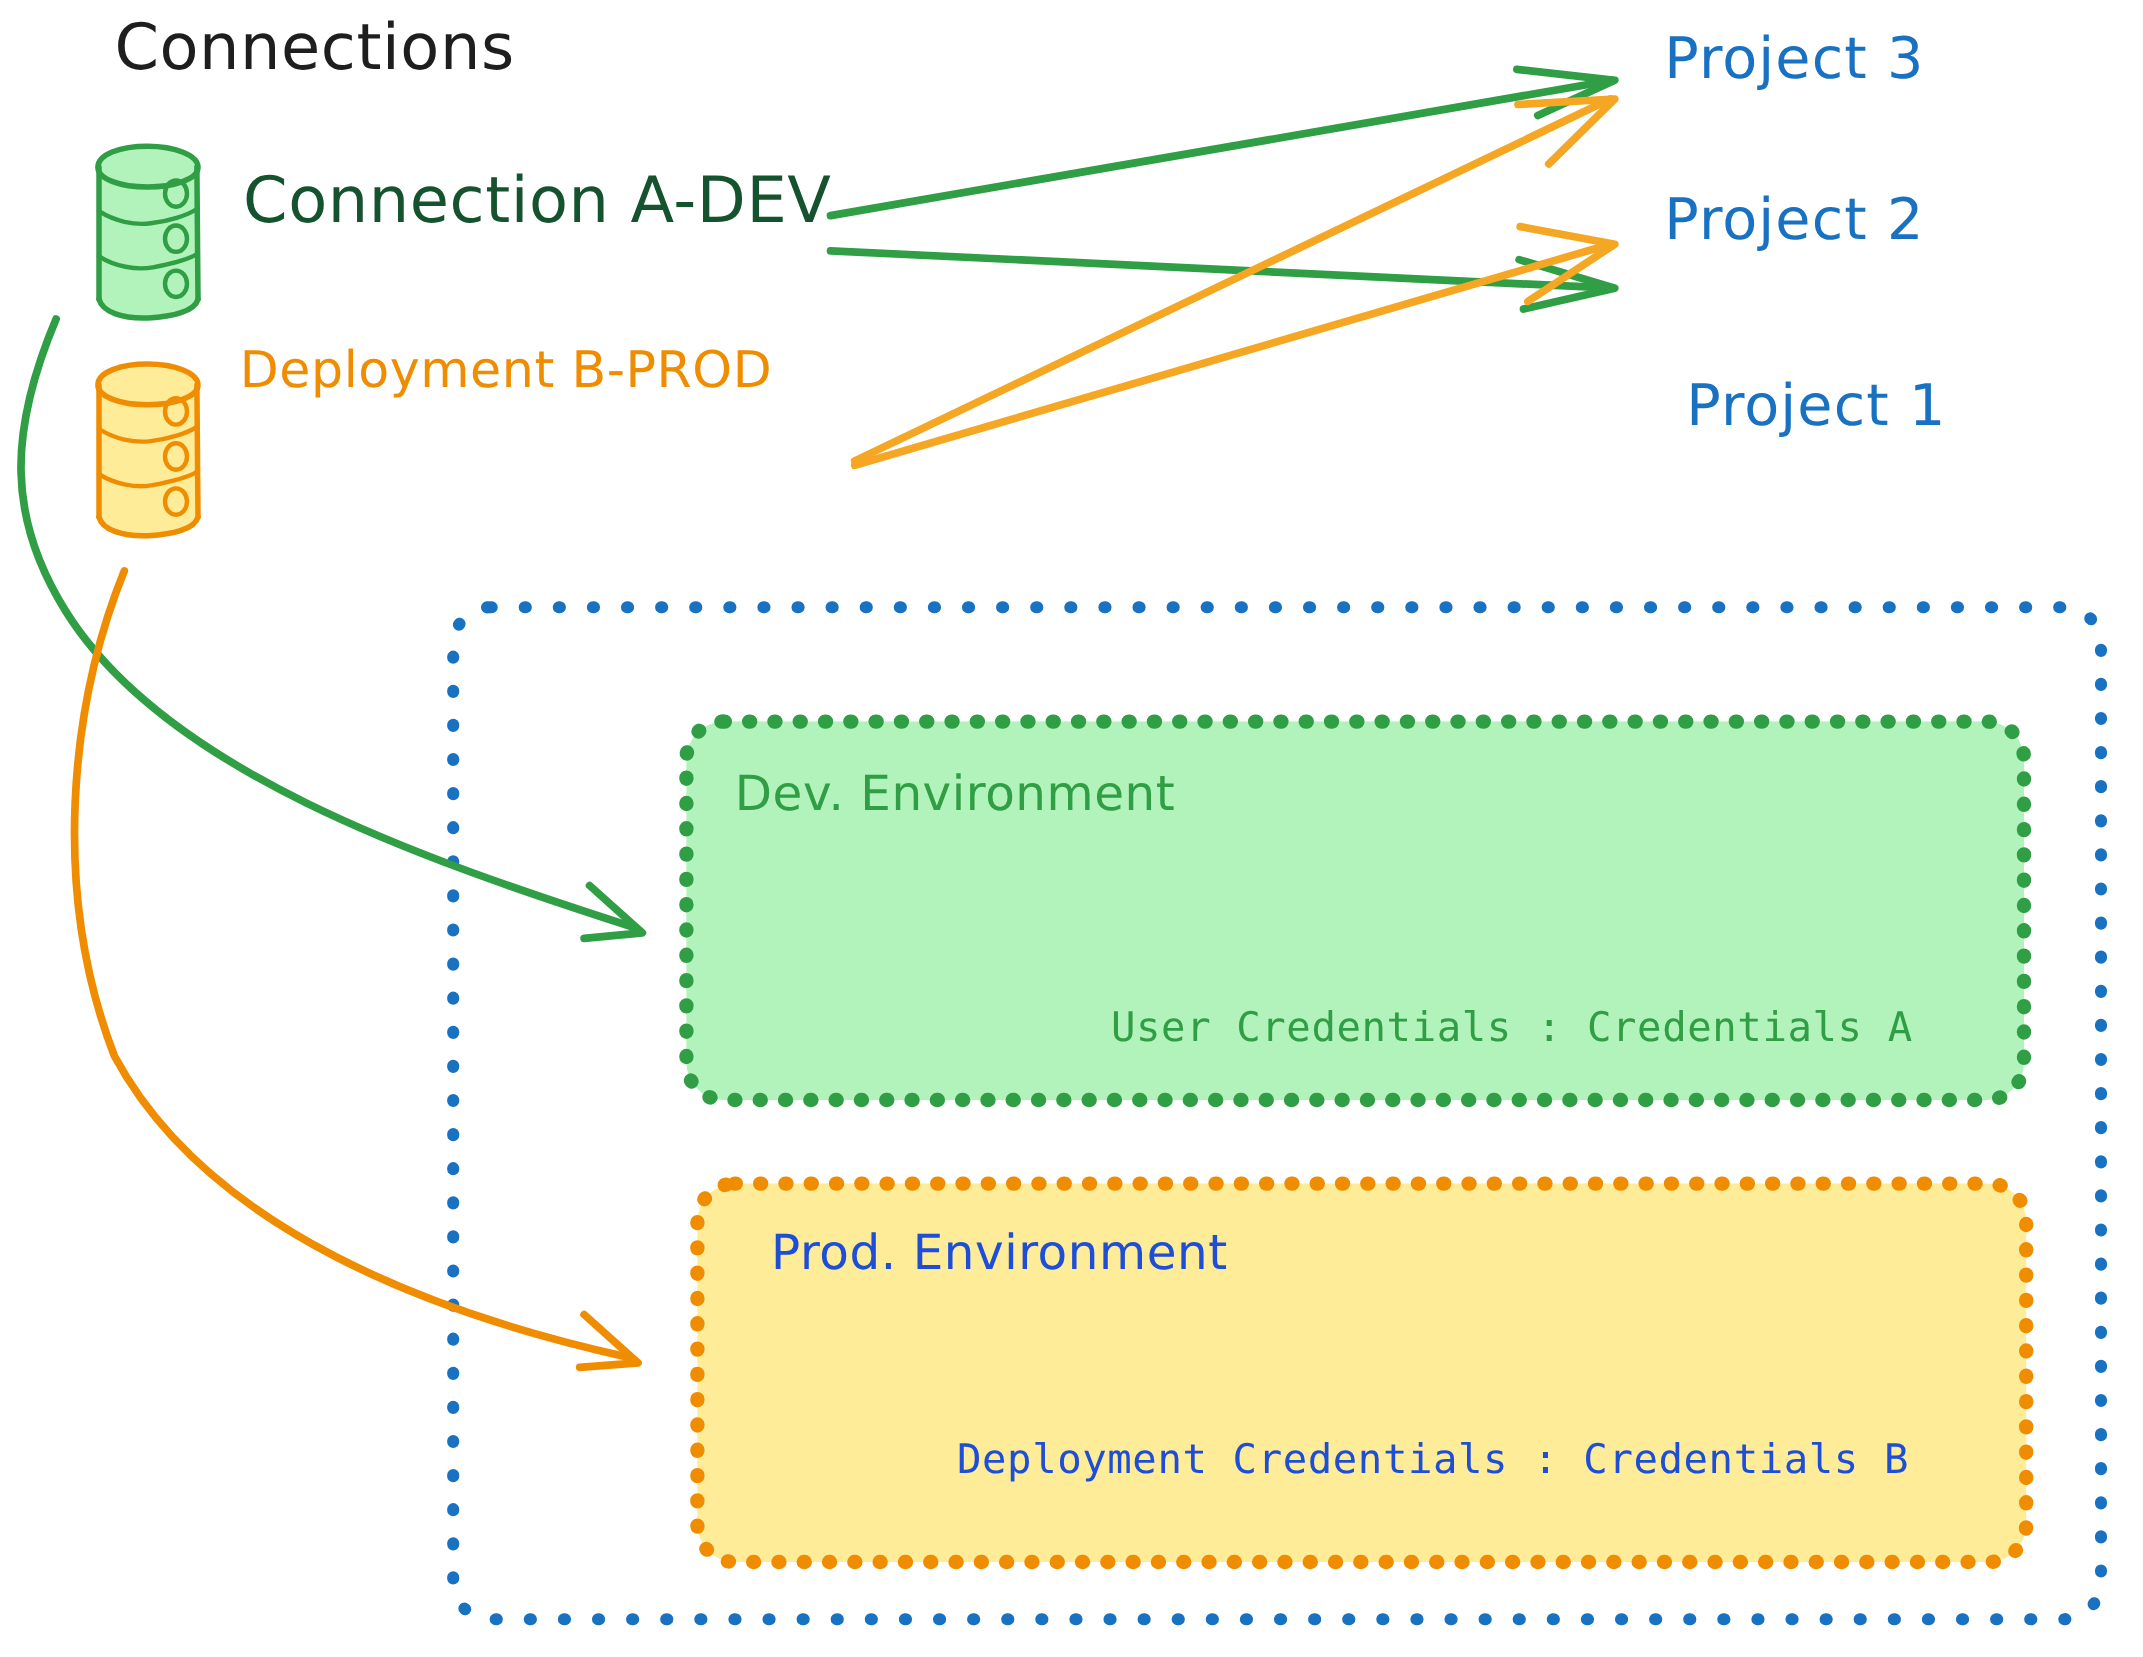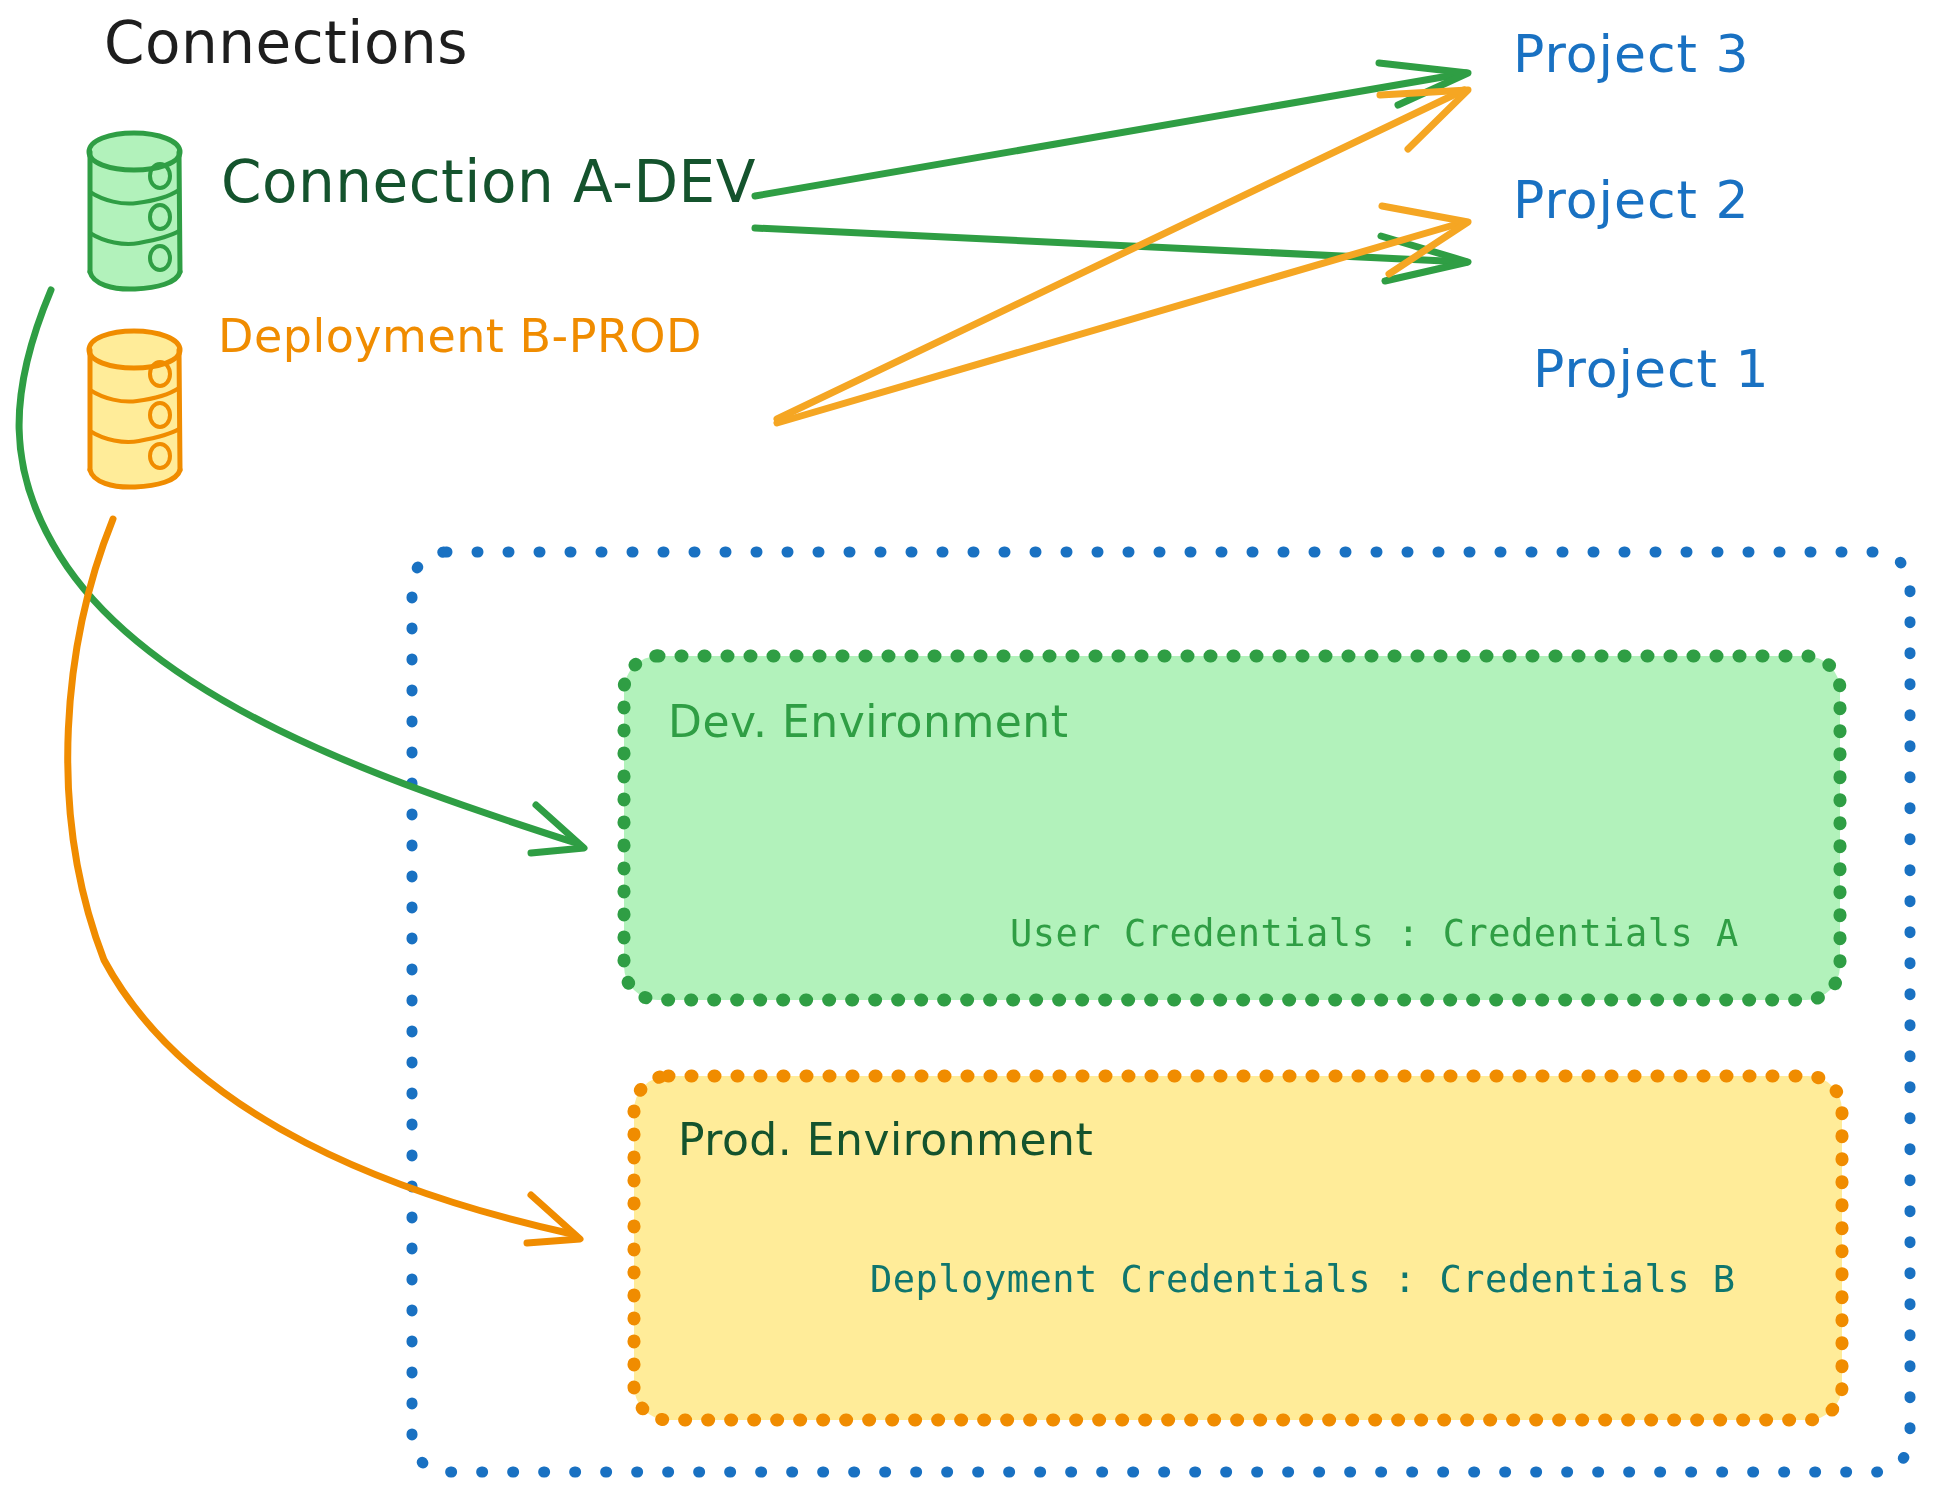--- a/index.html
+++ b/index.html
@@ -59,29 +59,29 @@
   }
   .p3 { left: 1513px; top: 28px; text-align: right; }
   .p2 { left: 1513px; top: 174px; }
   .p1 { left: 1533px; top: 343px; }
 
   .env-title {
     font-size: 44px;
     letter-spacing: 0.5px;
   }
   .dev-title  { left: 668px; top: 700px; color: #2f9e44; }
-  .prod-title { left: 678px; top: 1118px; color: #14532d; }
+  .prod-title { left: 701px; top: 1118px; color: #1d4ed8; }
 
   .creds {
     font-family: "DejaVu Sans Mono", monospace;
     font-size: 37px;
     letter-spacing: 0.5px;
   }
   .dev-creds  { left: 1010px; top: 915px;  color: #2f9e44; }
-  .prod-creds { left: 870px;  top: 1261px; color: #0f766e; text-align: center; }
+  .prod-creds { left: 870px;  top: 1308px; color: #1d4ed8; text-align: center; }
 </style>
 </head>
 <body>
 
 <div id="canvas">
 
   <svg id="art" viewBox="0 0 1948 1506" xmlns="http://www.w3.org/2000/svg">
 
     <g>
       <rect x="412" y="552" width="1498" height="920" rx="34" ry="34" fill="none" stroke="#1971c2" stroke-width="11" stroke-linecap="round" stroke-dasharray="1 30"></rect>

